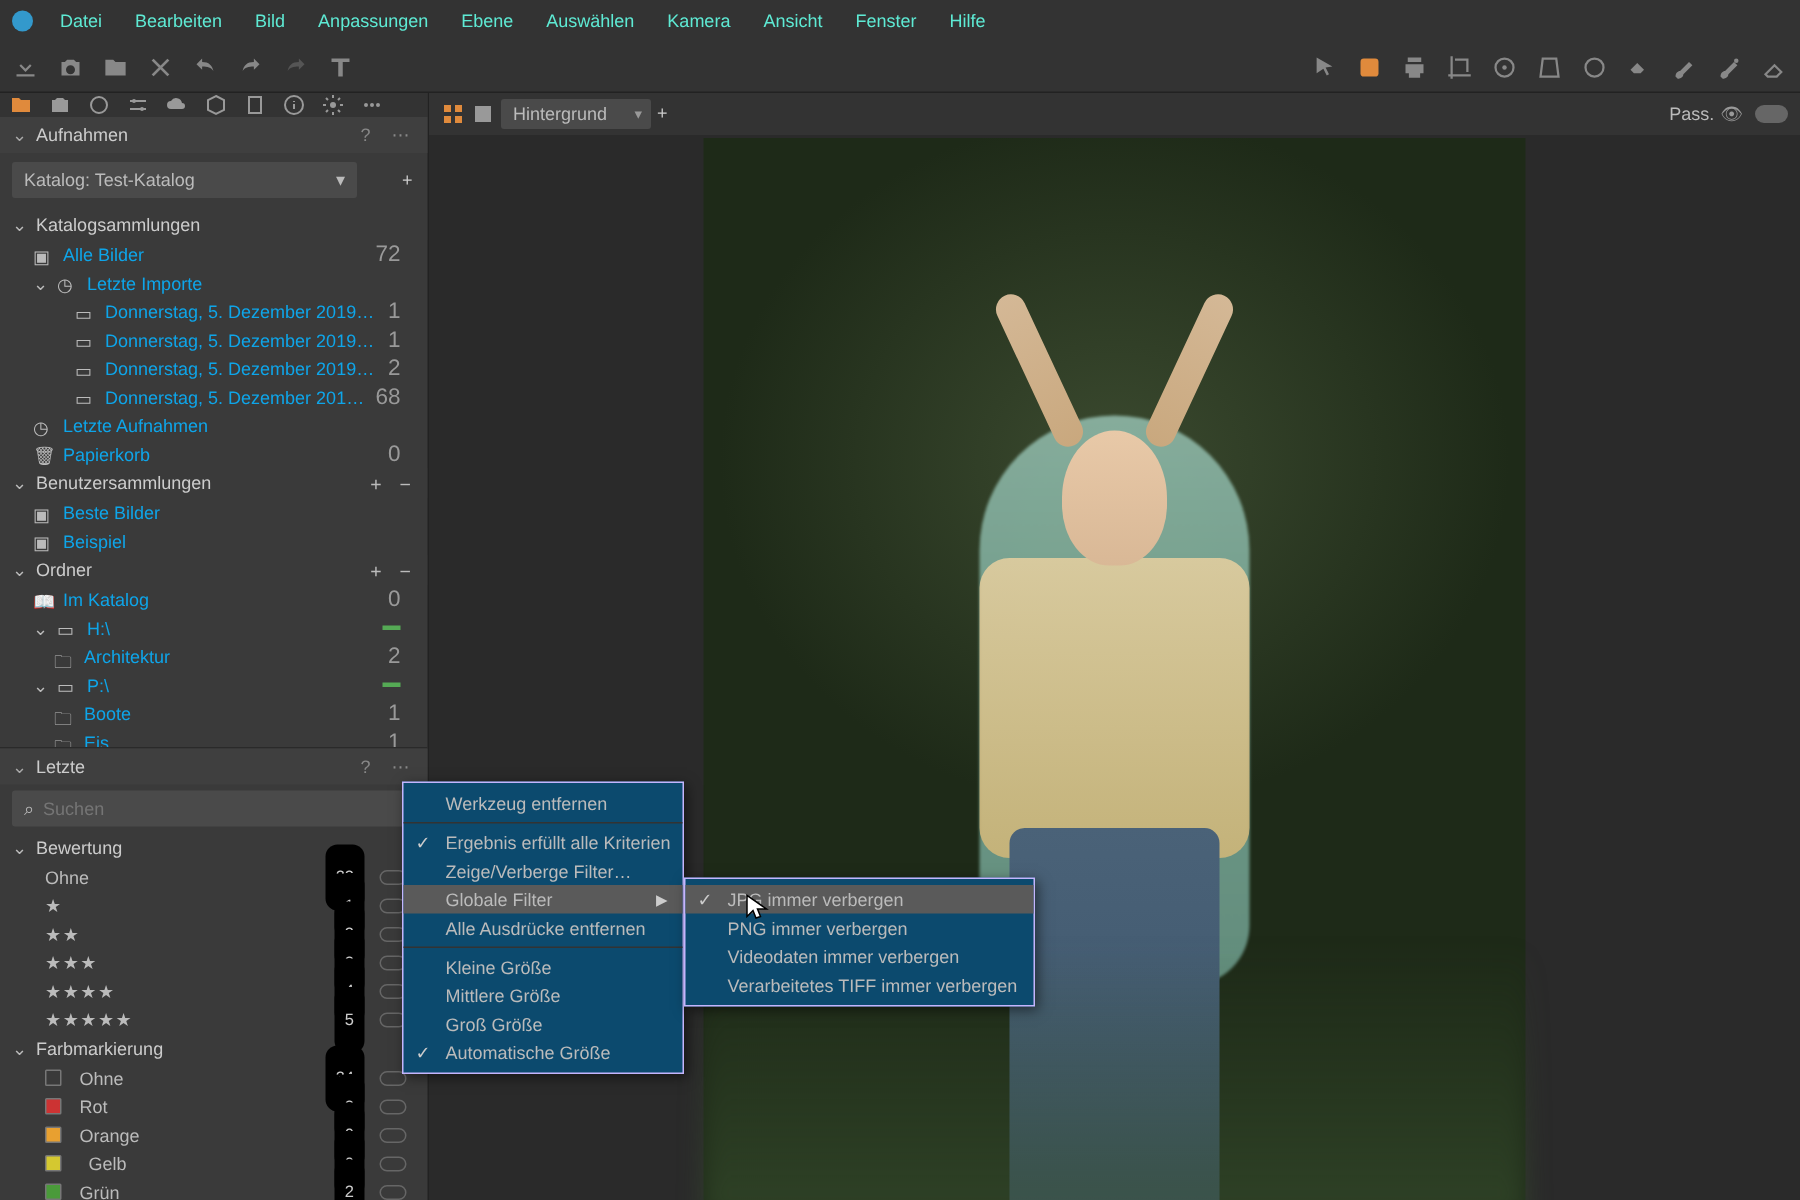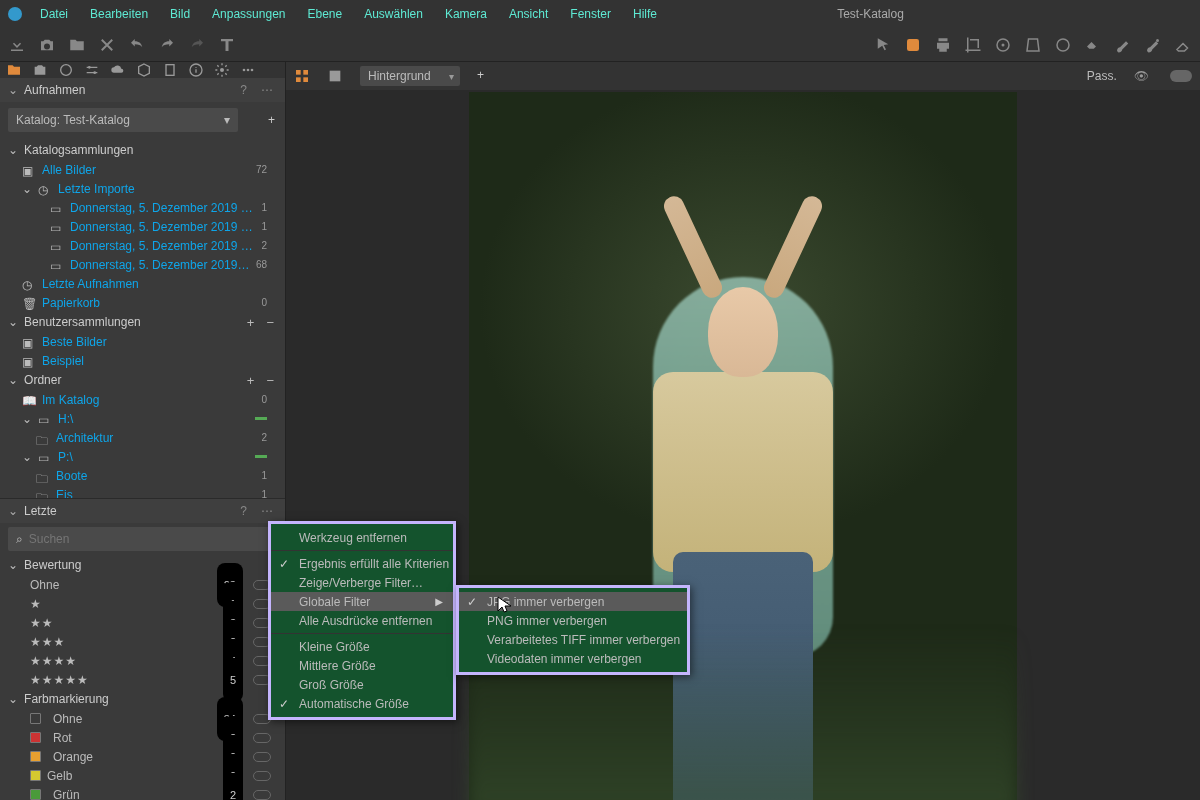--- a/index.html
+++ b/index.html
@@ -22,56 +22,56 @@
 .tabstrip .tic.orange svg{fill:#e08a3c}
 .panel{border-bottom:1px solid #2a2a2a}
 .panel-hd{height:24px;display:flex;align-items:center;padding:0 8px;gap:6px;background:#3f3f3f}
 .panel-hd .chev{width:10px;color:#aaa}
 .panel-hd .name{flex:1;color:#ccc}
 .panel-hd .act{color:#888;cursor:pointer;padding:0 4px}
 .catalog-sel{margin:6px 8px;height:24px;background:#4a4a4a;border-radius:2px;display:flex;align-items:center;padding:0 8px;justify-content:space-between}
 .tree{padding:2px 0;max-height:360px;overflow:hidden}
 .tree .row{height:19px;display:flex;align-items:center;padding:0 8px;gap:6px;cursor:pointer}
 .tree .lbl{flex:1;white-space:nowrap;overflow:hidden;text-overflow:ellipsis;color:#0ea5e9}
-.tree .cnt{color:#999;font-size:10px;padding-right:10px}
+.tree .cnt{color:#999;font-size:15px;padding-right:10px}
 .tree .ind1{padding-left:22px}
 .tree .ind2{padding-left:36px}
 .tree .ind3{padding-left:50px}
 .tree .ico{width:14px;height:12px;display:inline-block}
 .grn-dash{width:12px;height:3px;background:#5a5;margin-right:10px}
 .sec-hd{height:20px;display:flex;align-items:center;padding:0 8px;gap:6px;background:#3a3a3a}
 .sec-hd .lbl{flex:1;color:#ccc}
 .sec-hd .act{color:#bbb;padding:0 3px;cursor:pointer;font-size:13px}
 .search{margin:4px 8px;height:24px;background:#4a4a4a;border-radius:2px;display:flex;align-items:center;padding:0 8px;gap:6px}
 .search input{background:none;border:none;outline:none;color:#bbb;flex:1}
 .rating-row{height:19px;display:flex;align-items:center;padding:0 14px 0 30px;gap:6px}
 .rating-row .lbl{flex:1;color:#bbb}
 .rating-row .cnt{background:#000000;border-radius:8px;padding:16px 7px;font-size:11px;color:#ccc;min-width:20px;text-align:center}
 .rating-row .tog{width:18px;height:10px;border:1px solid #666;border-radius:5px;margin-left:4px}
 .stars{letter-spacing:1px;color:#bbb}
 .color-sw{width:11px;height:11px;display:inline-block;border-radius:1px}
 .canvas-area{flex:1;background:#2a2a2a;display:flex;flex-direction:column}
-.canvas-tb{height:28px;background:#333;display:flex;align-items:center;padding:0 8px;gap:17px}
+.canvas-tb{height:28px;background:#333;display:flex;align-items:center;padding:0 8px;gap:4px}
 .canvas-tb .sel{background:#4a4a4a;height:20px;padding:0 20px 0 8px;border-radius:2px;display:flex;align-items:center;min-width:100px;position:relative}
 .canvas-tb .sel::after{content:"▾";position:absolute;right:6px;color:#999;font-size:10px}
 .canvas-tb .spacer{flex:1}
 .canvas-tb .tic{width:16px;height:16px;cursor:pointer}
 .canvas{flex:1;display:flex;align-items:flex-start;justify-content:center;padding-top:0;overflow:hidden}
 .photo{width:548px;height:720px;background:radial-gradient(ellipse 60% 40% at 50% 30%,#3b4a2f 0%,#1e2a18 80%);position:relative;margin-top:2px}
 .photo .subject{position:absolute;top:100px;left:50%;transform:translateX(-50%);width:260px;height:600px}
 .photo .subject .arms{position:absolute;top:0;left:50%;transform:translateX(-50%);width:160px;height:120px}
 .photo .subject .arms::before,.photo .subject .arms::after{content:"";position:absolute;width:20px;height:110px;background:linear-gradient(#d4b896,#c9a87e);border-radius:10px}
 .photo .subject .arms::before{left:20px;transform:rotate(-25deg)}
 .photo .subject .arms::after{right:20px;transform:rotate(25deg)}
 .photo .subject .head{position:absolute;top:95px;left:50%;transform:translateX(-50%);width:70px;height:90px;background:linear-gradient(#e8c9a8,#d9b896);border-radius:50% 50% 45% 45%}
 .photo .subject .hair{position:absolute;top:85px;left:50%;transform:translateX(-50%);width:180px;height:380px;background:linear-gradient(180deg,#8fb8a8 0%,#7aa896 40%,#6a9888 100%);border-radius:90px 90px 40px 40px;opacity:0.9;filter:blur(1px)}
 .photo .subject .torso{position:absolute;top:180px;left:50%;transform:translateX(-50%);width:180px;height:200px;background:linear-gradient(#e8d0a0,#d4b878);border-radius:20px;opacity:0.85}
 .photo .subject .jeans{position:absolute;top:360px;left:50%;transform:translateX(-50%);width:140px;height:280px;background:linear-gradient(#4a6278,#3a5268);border-radius:10px 10px 20px 20px}
 .photo .blur-fg{position:absolute;bottom:0;left:0;right:0;height:180px;background:linear-gradient(transparent,rgba(58,82,48,0.6));filter:blur(8px)}
-.ctx-menu{position:absolute;background:#14532d;border:3px solid #c4b5fd;box-shadow:2px 2px 8px rgba(0,0,0,0.5);padding:4px 0;z-index:100}
+.ctx-menu{position:absolute;background:#0c4a6e;border:1px solid #c4b5fd;box-shadow:2px 2px 8px rgba(0,0,0,0.5);padding:4px 0;z-index:100}
 .ctx-menu .item{height:19px;display:flex;align-items:center;padding:0 24px 0 28px;position:relative;cursor:pointer;white-space:nowrap}
 .ctx-menu .item.hl{background:#5a5a5a;color:#e89850}
 .ctx-menu .item.hl2{color:#e89850}
 .ctx-menu .item .chk{position:absolute;left:8px;color:#ccc}
 .ctx-menu .item .arr{position:absolute;right:10px;color:#ccc;font-size:10px}
 .ctx-menu .sep{height:1px;background:#333;margin:3px 0}
 .cursor{position:absolute;width:16px;height:20px;z-index:200;pointer-events:none}
 .cursor svg{fill:#fff;stroke:#000;stroke-width:1}
 .pass-tog{width:22px;height:12px;background:#666;border-radius:6px;margin-left:4px}
 </style>
@@ -83,21 +83,20 @@
   <div class="mi">Datei</div>
   <div class="mi">Bearbeiten</div>
   <div class="mi">Bild</div>
   <div class="mi">Anpassungen</div>
   <div class="mi">Ebene</div>
   <div class="mi">Auswählen</div>
   <div class="mi">Kamera</div>
   <div class="mi">Ansicht</div>
   <div class="mi">Fenster</div>
   <div class="mi">Hilfe</div>
-  <div class="title">Test-Katalog</div>
 </div>
 
 <div class="toolbar">
   <div class="grp">
     <div class="ic">
         <svg viewBox="0 0 24 24">
           <path d="M12 3v10l-4-4-1.4 1.4L12 16l5.4-5.6L16 9l-4 4V3h-0zM4 18h16v2H4z"></path>
         </svg>
       </div>
     <div class="ic">
@@ -420,21 +419,21 @@
             <span class="tog"></span>
           </div>
           <div class="rating-row">
             <span class="color-sw" style="background:#e8a030;border:1px solid #777"></span>
             <span class="lbl" style="margin-left:6px">Orange</span>
             <span class="cnt">0</span>
             <span class="tog"></span>
           </div>
           <div class="rating-row">
             <span class="color-sw" style="background:#d4c830;border:1px solid #777"></span>
-            <span class="lbl" style="margin-left:0">Gelb</span>
+            <span class="lbl" style="margin-left:12px">Gelb</span>
             <span class="cnt">0</span>
             <span class="tog"></span>
           </div>
           <div class="rating-row">
             <span class="color-sw" style="background:#4a9a3a;border:1px solid #777"></span>
             <span class="lbl" style="margin-left:6px">Grün</span>
             <span class="cnt">2</span>
             <span class="tog"></span>
           </div>
         </div>
@@ -512,24 +511,24 @@
   </div>
 <div class="ctx-menu" id="ctx2" style="left:456px;top:585px;width:234px">
     <div class="item hl hl2">
       <span class="chk">✓</span>
       <span>JPG immer verbergen</span>
     </div>
     <div class="item">
       <span>PNG immer verbergen</span>
     </div>
     <div class="item">
+      <span>Videodaten immer verbergen</span>
+    </div>
+    <div class="item">
       <span>Verarbeitetes TIFF immer verbergen</span>
-    </div>
-    <div class="item">
-      <span>Videodaten immer verbergen</span>
     </div>
   </div>
 
 <div class="cursor" style="left:497px;top:596px">
   <svg viewBox="0 0 16 20">
       <path d="M1 1l0 14 4-4 2 5 3-1-2-5 6 0z"></path>
     </svg>
 </div>
 
 </body></html>

